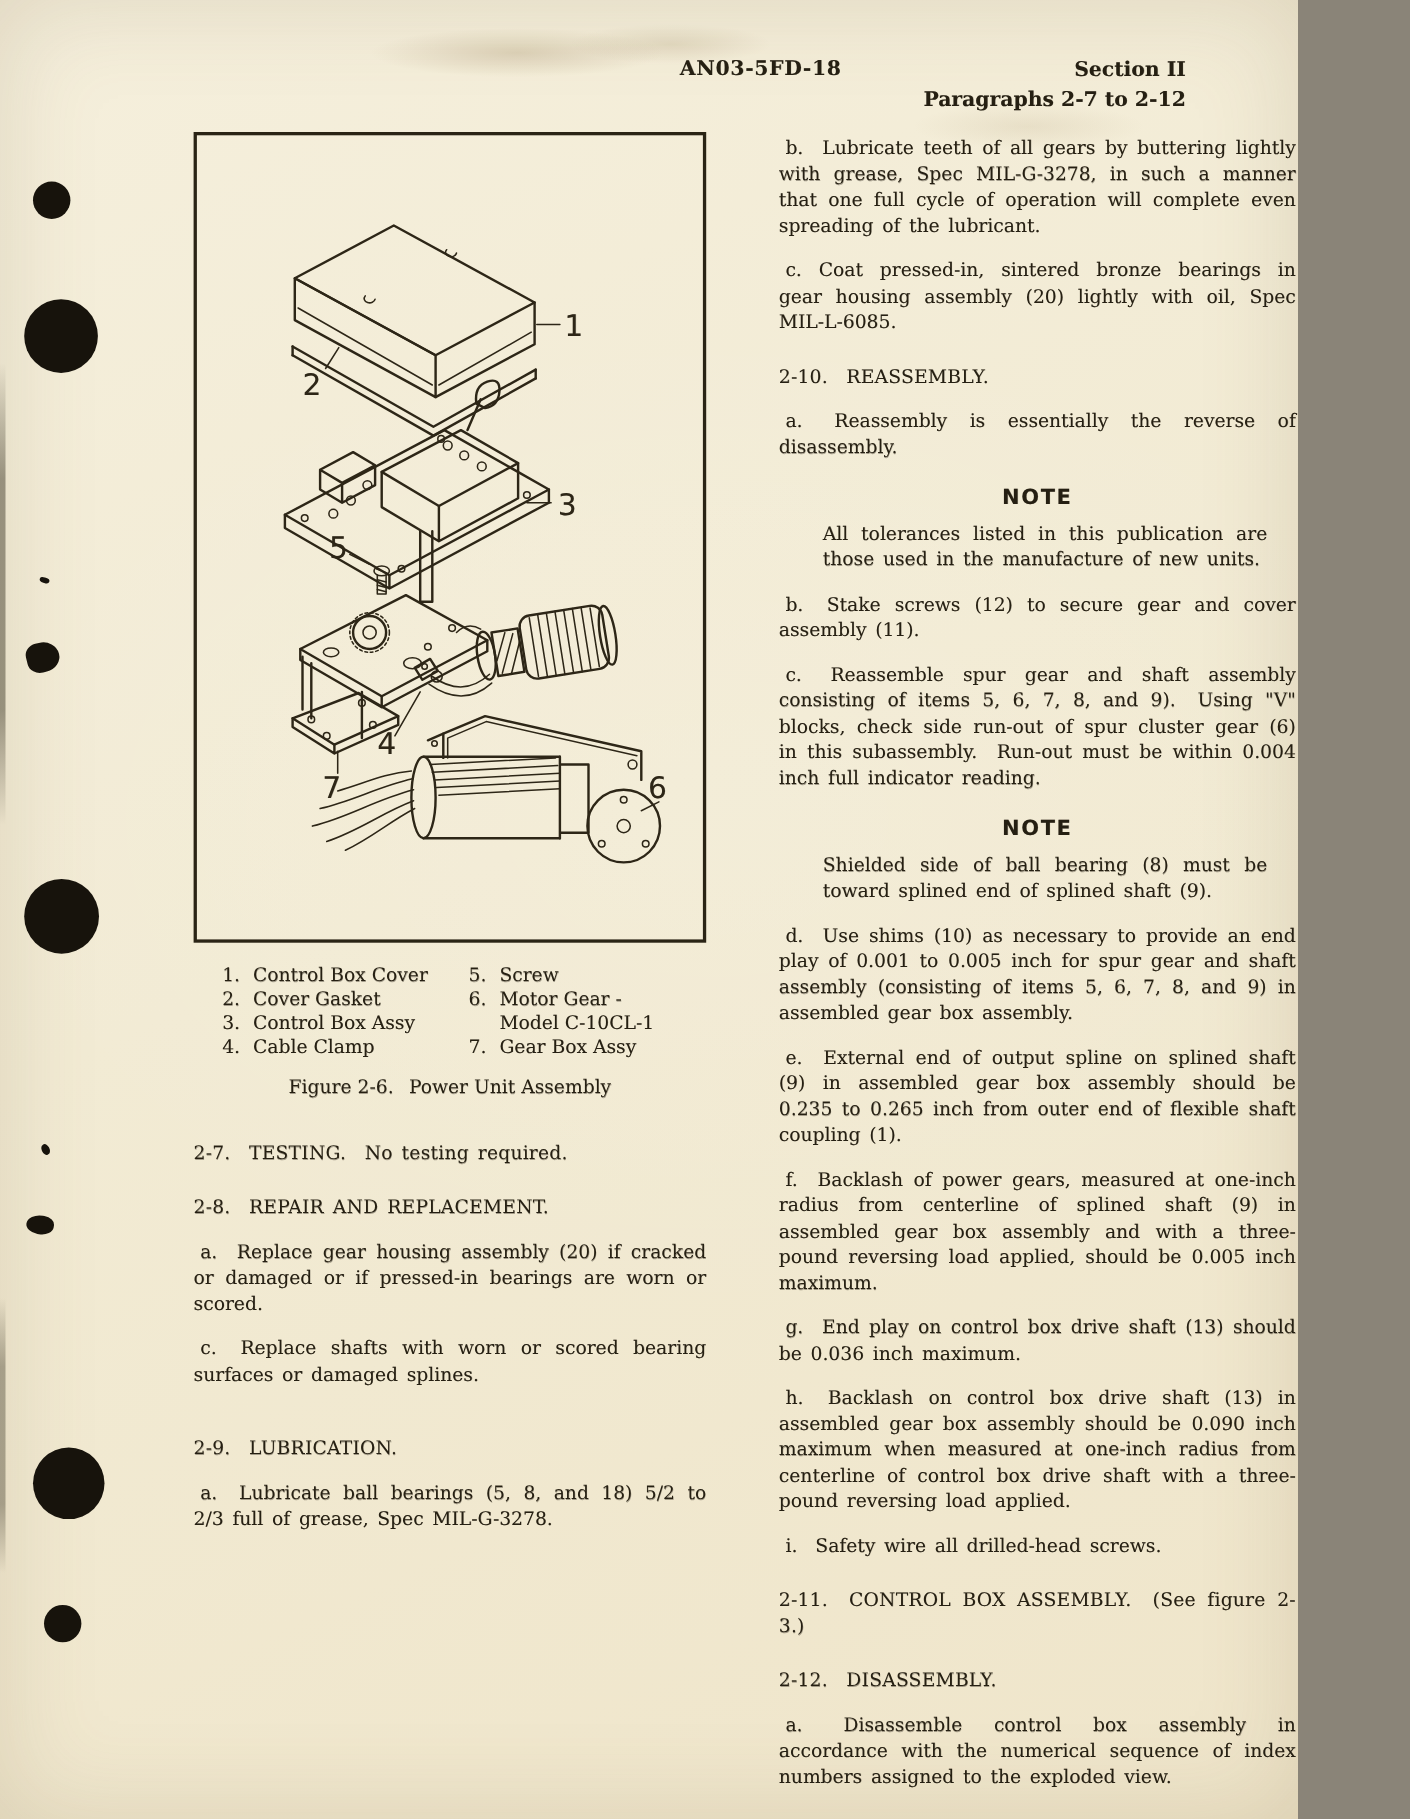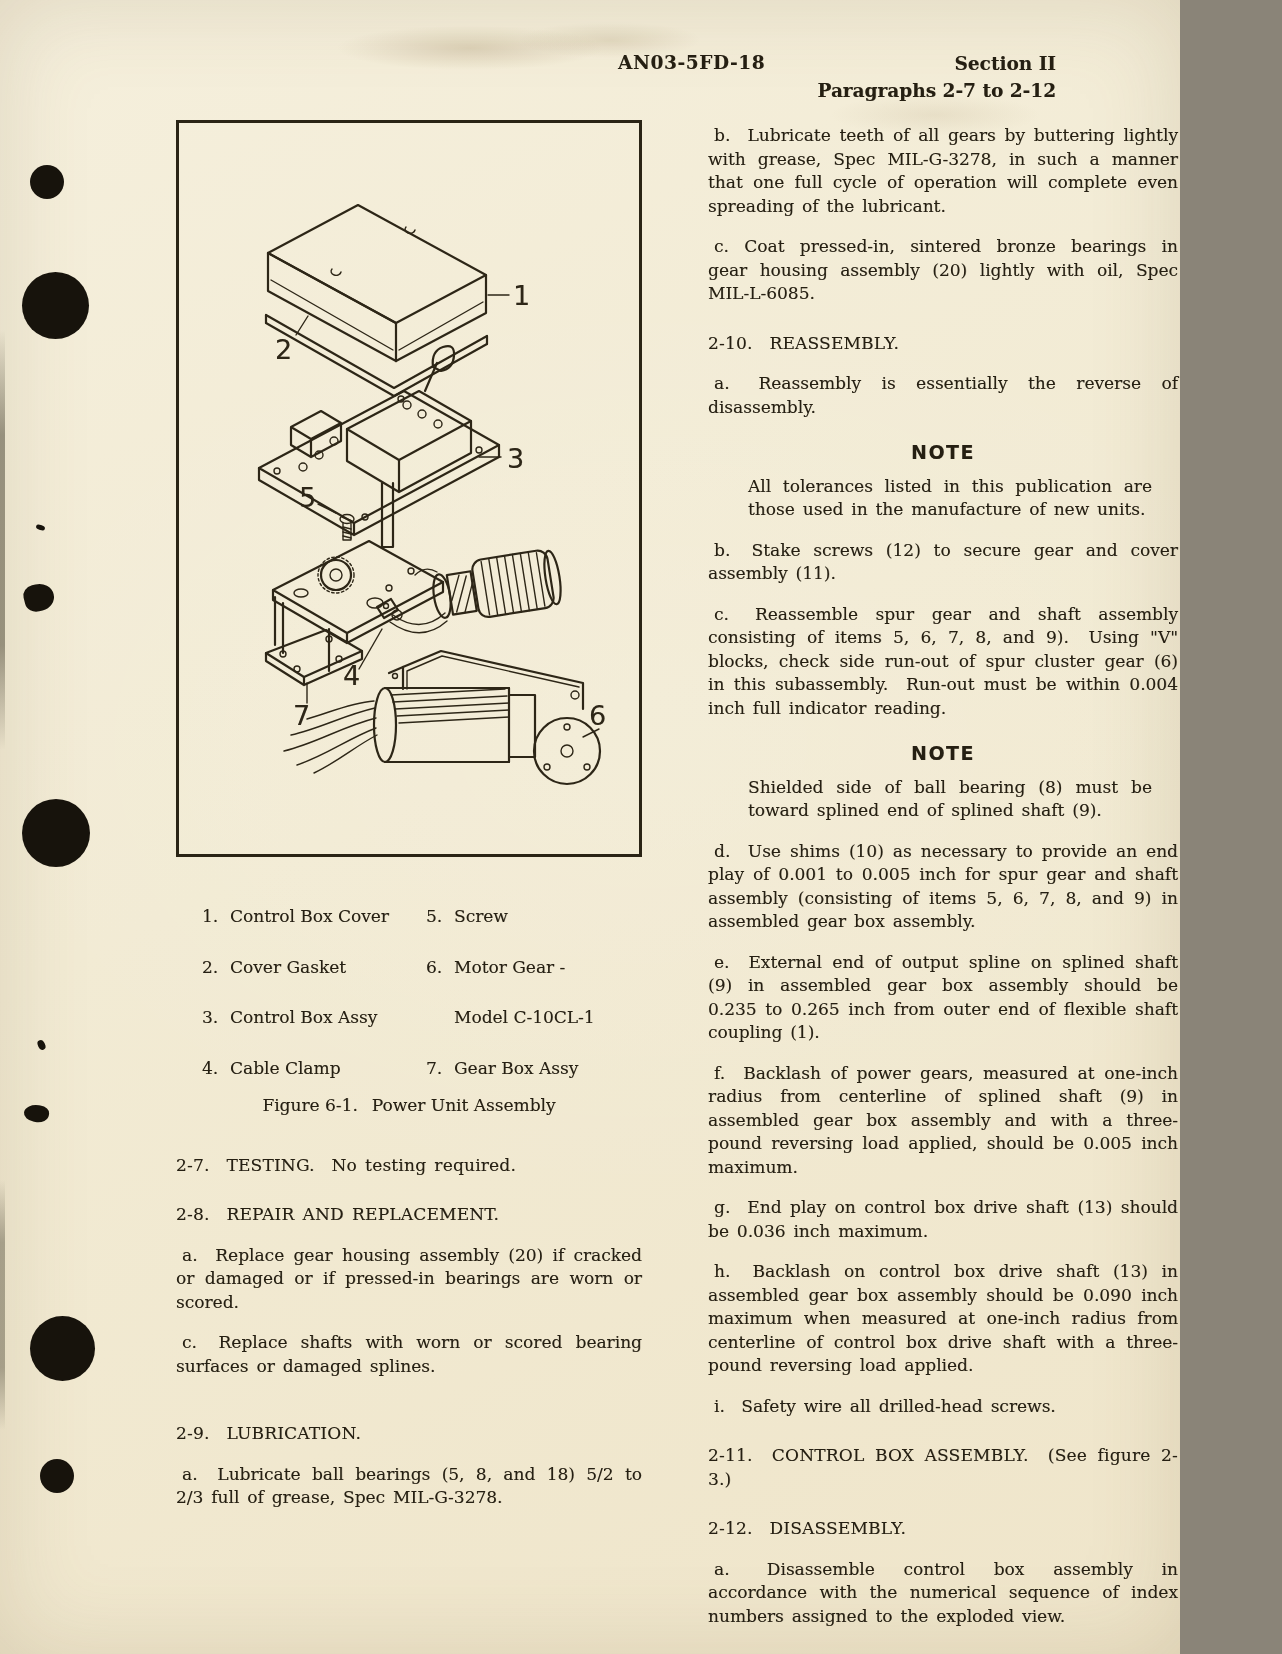--- a/index.html
+++ b/index.html
@@ -11,21 +11,21 @@
       radial-gradient(ellipse 130px 26px at 610px 40px, rgba(165,142,104,.22), transparent 70%),
       radial-gradient(ellipse 150px 30px at 935px 115px, rgba(170,150,112,.16), transparent 70%),
       radial-gradient(ellipse 900px 600px at 55% 45%, rgba(255,255,255,.10), transparent 80%),
       linear-gradient(155deg,#f5efdc 0%,#f2ebd4 45%,#efe5ca 100%);
     box-shadow:inset 0 0 90px rgba(120,100,60,.18);
   }
   .txt{ text-shadow:0.3px 0.3px 0 rgba(36,30,18,.38); }
 
   
   .doc-num{position:absolute;left:618px;top:52px;font-size:18.5px;font-weight:bold;letter-spacing:.6px;}
-  .hdr-right{position:absolute;right:124px;top:50px;text-align:right;font-size:18.5px;font-weight:bold;line-height:27px;}
+  .hdr-right{position:absolute;right:102px;top:50px;text-align:right;font-size:18.5px;font-weight:bold;line-height:27px;}
 
   
   .col{position:absolute;font-size:17px;line-height:23.5px;}
   .col-left{left:176px;top:120px;width:466px;}
   .col-right{left:708px;top:112px;width:470px;}
   .blk{text-align:justify;word-spacing:2.5px;margin:0;}
   .p{margin-top:17px;text-indent:6px;}
   .first{margin-top:12px;}
   .h{margin-top:26px;letter-spacing:.2px;}
   .lead{margin-top:36px;}
@@ -36,21 +36,21 @@
 
   
   .figure-box{width:466px;height:737px;border:3px solid #2a2415;box-sizing:border-box;}
   .figure-box svg{display:block;width:460px;height:731px;}
   svg .ln{stroke:#2d2617;stroke-width:2.2;fill:none;stroke-linejoin:round;stroke-linecap:round;}
   svg .thin{stroke-width:1.4;}
   svg text{font-family:"DejaVu Sans",sans-serif;font-size:27px;fill:#2d2617;}
   .legend{display:flex;margin-top:20px;}
   .legend-colA{width:250px;padding-left:26px;box-sizing:border-box;}
   .legend-colB{flex:1;}
-  .legend-row{line-height:21.5px;white-space:nowrap;margin-top:29px;}
+  .legend-row{line-height:21.5px;white-space:nowrap;}
   .lg-num{display:inline-block;width:28px;}
   .caption{text-align:center;margin-top:15px;}
 
   .page-num{position:absolute;left:1212px;top:1537px;font-size:19px;font-weight:bold;}
 
   
   .mark{position:absolute;background:#17130c;border-radius:50%;}
   .m1{left:30px;top:165px;width:34px;height:34px;}
   .m2{left:22px;top:272px;width:67px;height:67px;}
   .m3{left:36px;top:525px;width:9px;height:5px;border-radius:45%;transform:rotate(18deg);}
@@ -219,21 +219,21 @@
           <div class="legend-row"><span class="lg-num">4.</span><span>Cable Clamp</span></div>
         </div>
       <div class="legend-colB">
           <div class="legend-row"><span class="lg-num">5.</span><span>Screw</span></div>
           <div class="legend-row"><span class="lg-num">6.</span><span>Motor Gear -</span></div>
           <div class="legend-row"><span class="lg-num"></span><span>Model C-10CL-1</span></div>
           <div class="legend-row"><span class="lg-num">7.</span><span>Gear Box Assy</span></div>
         </div>
     </div>
 
-    <div class="caption">Figure 6-1.  Power Unit Assembly</div>
+    <div class="caption">Figure 2-6.  Power Unit Assembly</div>
 
     <div>
         <div class="blk h lead">2-7.  TESTING.  No testing required.</div>
         <div class="blk h">2-8.  REPAIR AND REPLACEMENT.</div>
         <div class="blk p">a.  Replace gear housing assembly (20) if cracked or damaged or if pressed-in bearings are worn or scored.</div>
         <div class="blk p">c.  Replace shafts with worn or scored bearing surfaces or damaged splines.</div>
         <div class="blk h hsp">2-9.  LUBRICATION.</div>
         <div class="blk p">a.  Lubricate ball bearings (5, 8, and 18) 5/2 to 2/3 full of grease, Spec MIL-G-3278.</div>
       </div>
   </div>

